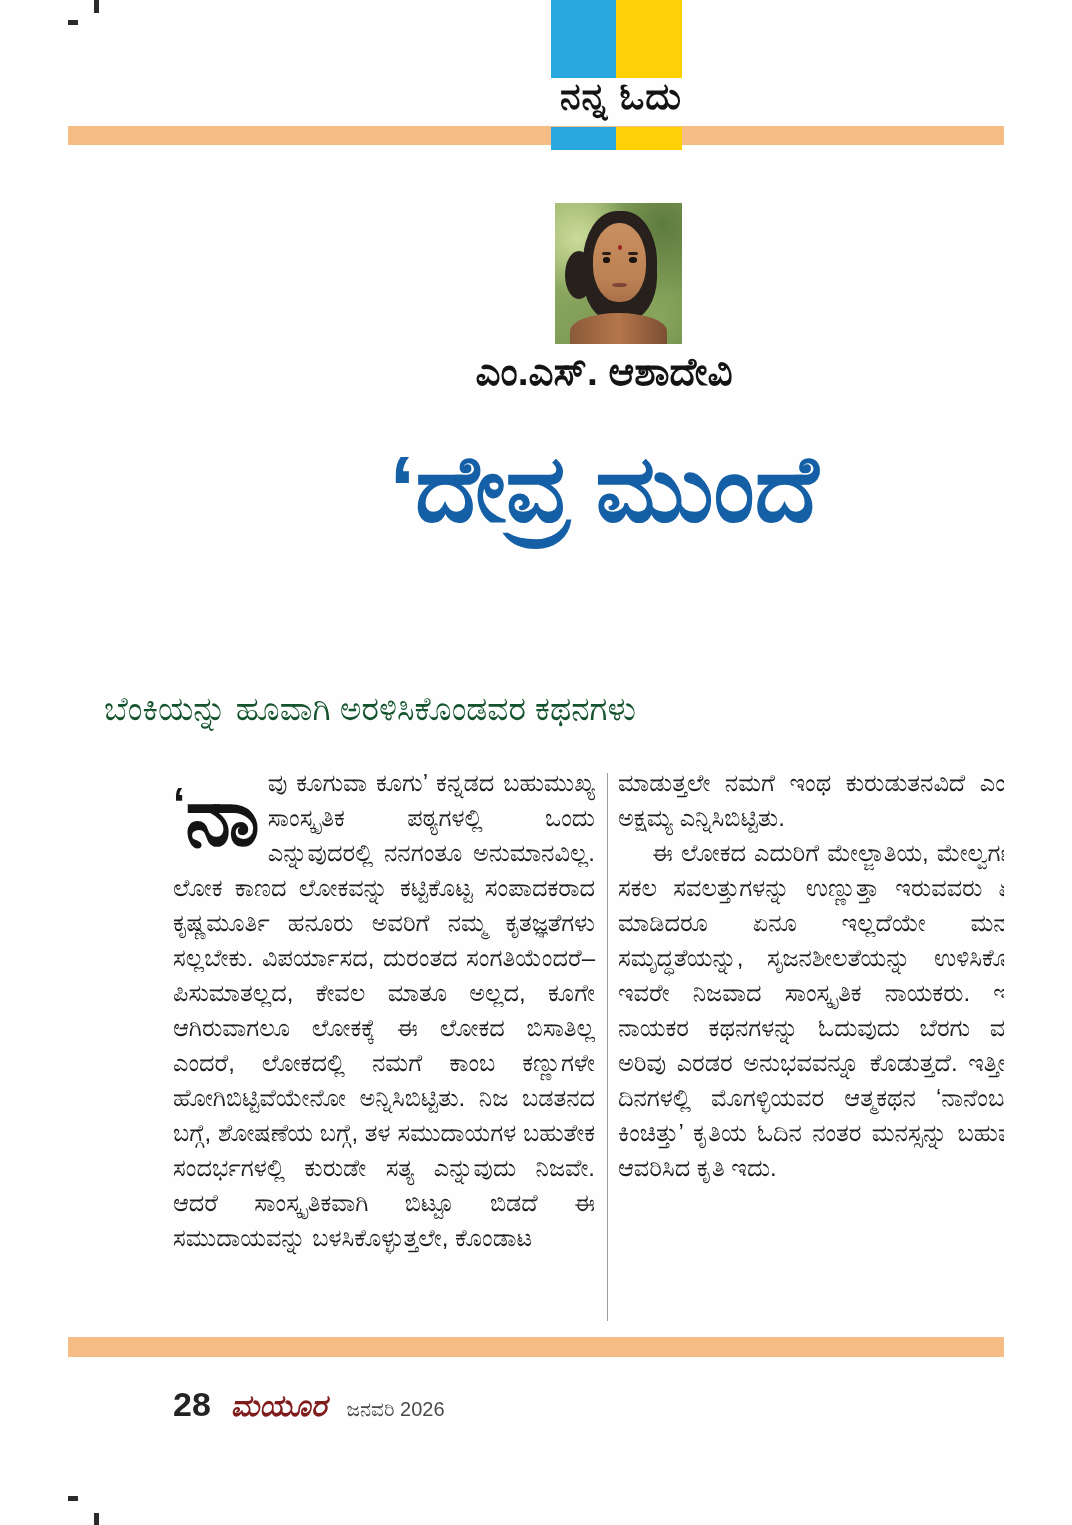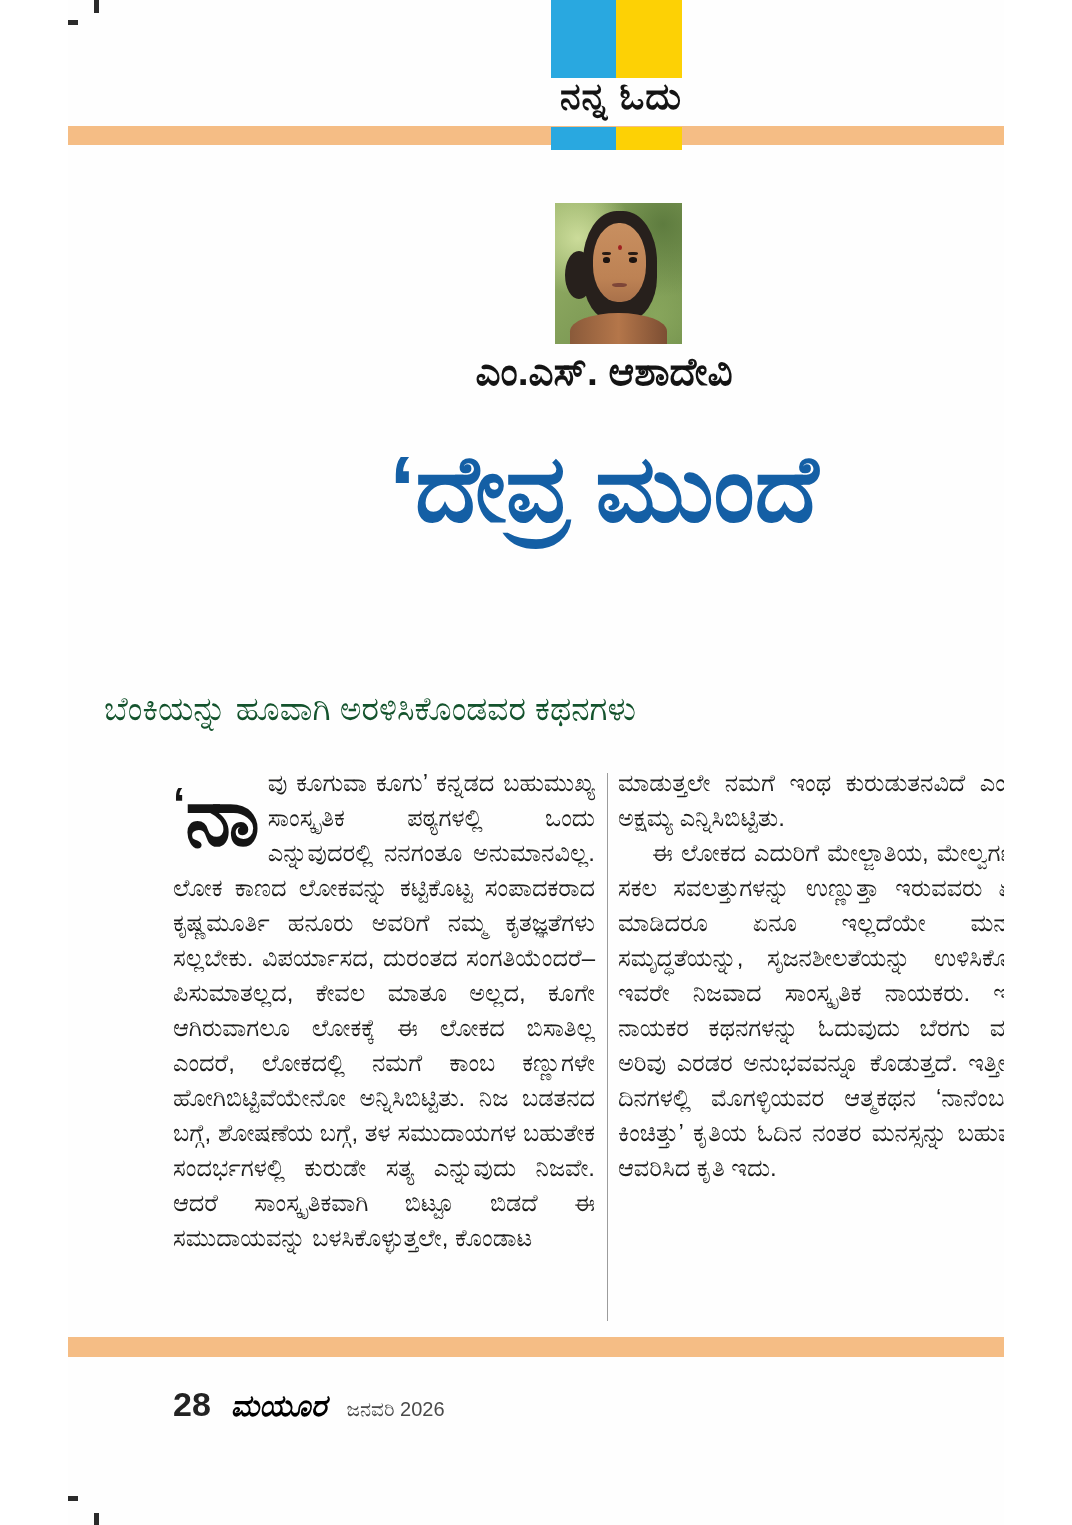--- a/index.html
+++ b/index.html
@@ -154,17 +154,17 @@
     <div class="col-rule"></div>
     <div class="col right">
       <p>ಮಾಡುತ್ತಲೇ ನಮಗೆ ಇಂಥ ಕುರುಡುತನವಿದೆ ಎಂದರೆ ಅಕ್ಷಮ್ಯ ಎನ್ನಿಸಿಬಿಟ್ಟಿತು.</p>
       <p class="indent">ಈ ಲೋಕದ ಎದುರಿಗೆ ಮೇಲ್ಜಾತಿಯ, ಮೇಲ್ವರ್ಗದ, ಸಕಲ ಸವಲತ್ತುಗಳನ್ನು ಉಣ್ಣುತ್ತಾ ಇರುವವರು ಏನು ಮಾಡಿದರೂ ಏನೂ ಇಲ್ಲದೆಯೇ ಮನಸ್ಸಿನ ಸಮೃದ್ಧತೆಯನ್ನು, ಸೃಜನಶೀಲತೆಯನ್ನು ಉಳಿಸಿಕೊಂಡ ಇವರೇ ನಿಜವಾದ ಸಾಂಸ್ಕೃತಿಕ ನಾಯಕರು. ಇಂಥ ನಾಯಕರ ಕಥನಗಳನ್ನು ಓದುವುದು ಬೆರಗು ಮತ್ತು ಅರಿವು ಎರಡರ ಅನುಭವವನ್ನೂ ಕೊಡುತ್ತದೆ. ಇತ್ತೀಚಿನ ದಿನಗಳಲ್ಲಿ ಮೊಗಳ್ಳಿಯವರ ಆತ್ಮಕಥನ ‘ನಾನೆಂಬುದು ಕಿಂಚಿತ್ತು’ ಕೃತಿಯ ಓದಿನ ನಂತರ ಮನಸ್ಸನ್ನು ಬಹುವಾಗಿ ಆವರಿಸಿದ ಕೃತಿ ಇದು.</p>
     </div>
   </div>
 
   <div class="orange-band-bottom" id="bandBottom" style="background: rgb(245, 189, 133);"></div>
   <div class="footer">
     <span class="page-number">28</span>
-    <span class="magazine-logo" id="magLogo" style="color: #000000;">ಮಯೂರ</span>
+    <span class="magazine-logo" id="magLogo" style="color: #7f1d1d;">ಮಯೂರ</span>
     <span class="issue-date">ಜನವರಿ 2026</span>
   </div>
 
 </div>
 
 </body></html>

